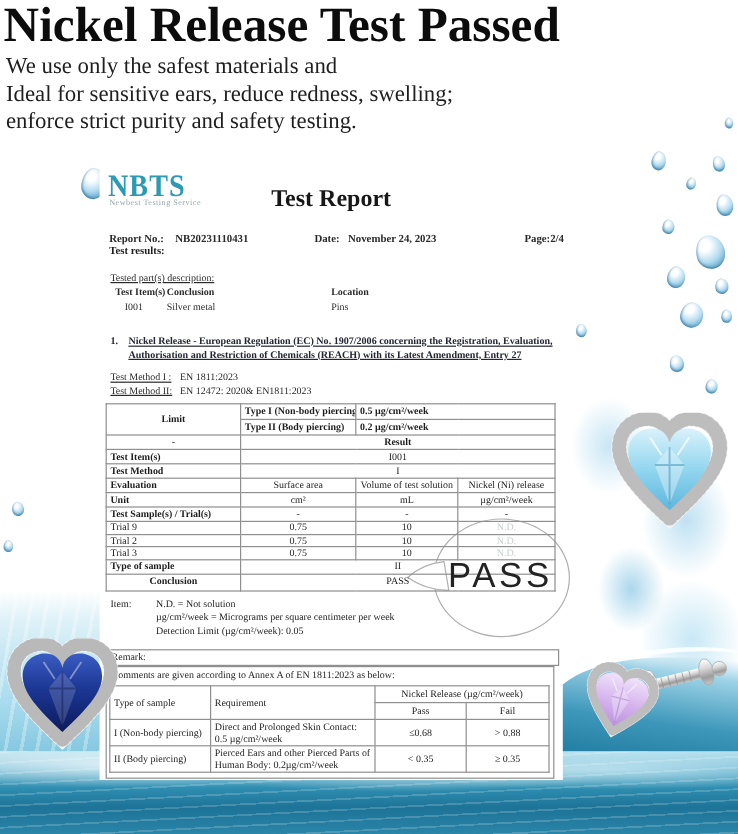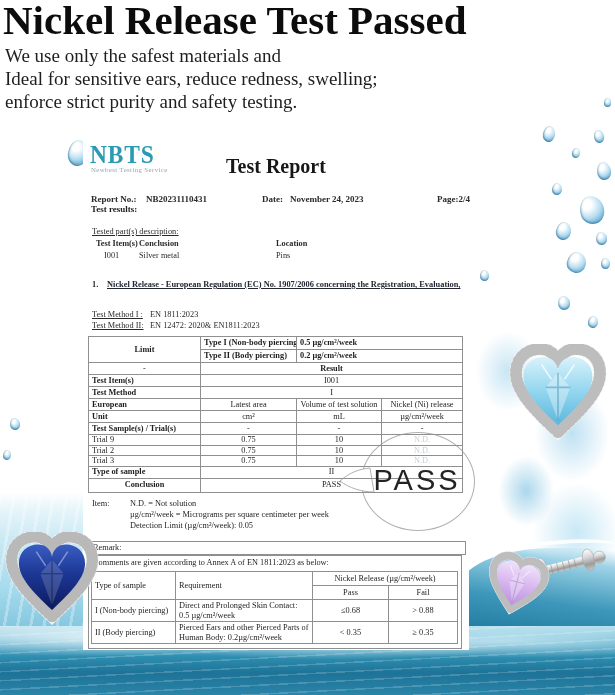--- a/index.html
+++ b/index.html
@@ -143,20 +143,21 @@
     <span class="abs small b" style="left:139px;top:239px">Conclusion</span>
     <span class="abs small b" style="left:276px;top:239px">Location</span>
     <span class="abs small" style="left:104px;top:251px">I001</span>
     <span class="abs small" style="left:139px;top:251px">Silver metal</span>
     <span class="abs small" style="left:276px;top:251px">Pins</span>
 
     <div class="abs sec-head">
       <div class="sec-num">1.</div>
       <div class="sec-lines">
         <div>Nickel Release - European Regulation (EC) No. 1907/2006 concerning the Registration, Evaluation,</div>
+        <div>Authorisation and Restriction of Chemicals (REACH) with its Latest Amendment, Entry 27</div>
       </div>
     </div>
 
     <span class="abs small u" style="left:92px;top:310px">Test Method I :</span>
     <span class="abs small" style="left:150px;top:310px">EN 1811:2023</span>
     <span class="abs small u" style="left:92px;top:321px">Test Method II:</span>
     <span class="abs small" style="left:150px;top:321px">EN 12472: 2020&amp; EN1811:2023</span>
 
     <table class="abs mtable">
       <colgroup>
@@ -181,22 +182,22 @@
       </tr>
       <tr>
         <td class="b">Test Item(s)</td>
         <td colspan="3" class="c">I001</td>
       </tr>
       <tr>
         <td class="b">Test Method</td>
         <td colspan="3" class="c">I</td>
       </tr>
       <tr>
-        <td class="b">European</td>
-        <td class="c">Latest area</td>
+        <td class="b">Evaluation</td>
+        <td class="c">Surface area</td>
         <td class="c">Volume of test solution</td>
         <td class="c">Nickel (Ni) release</td>
       </tr>
       <tr>
         <td class="b">Unit</td>
         <td class="c">cm²</td>
         <td class="c">mL</td>
         <td class="c">µg/cm²/week</td>
       </tr>
       <tr>

